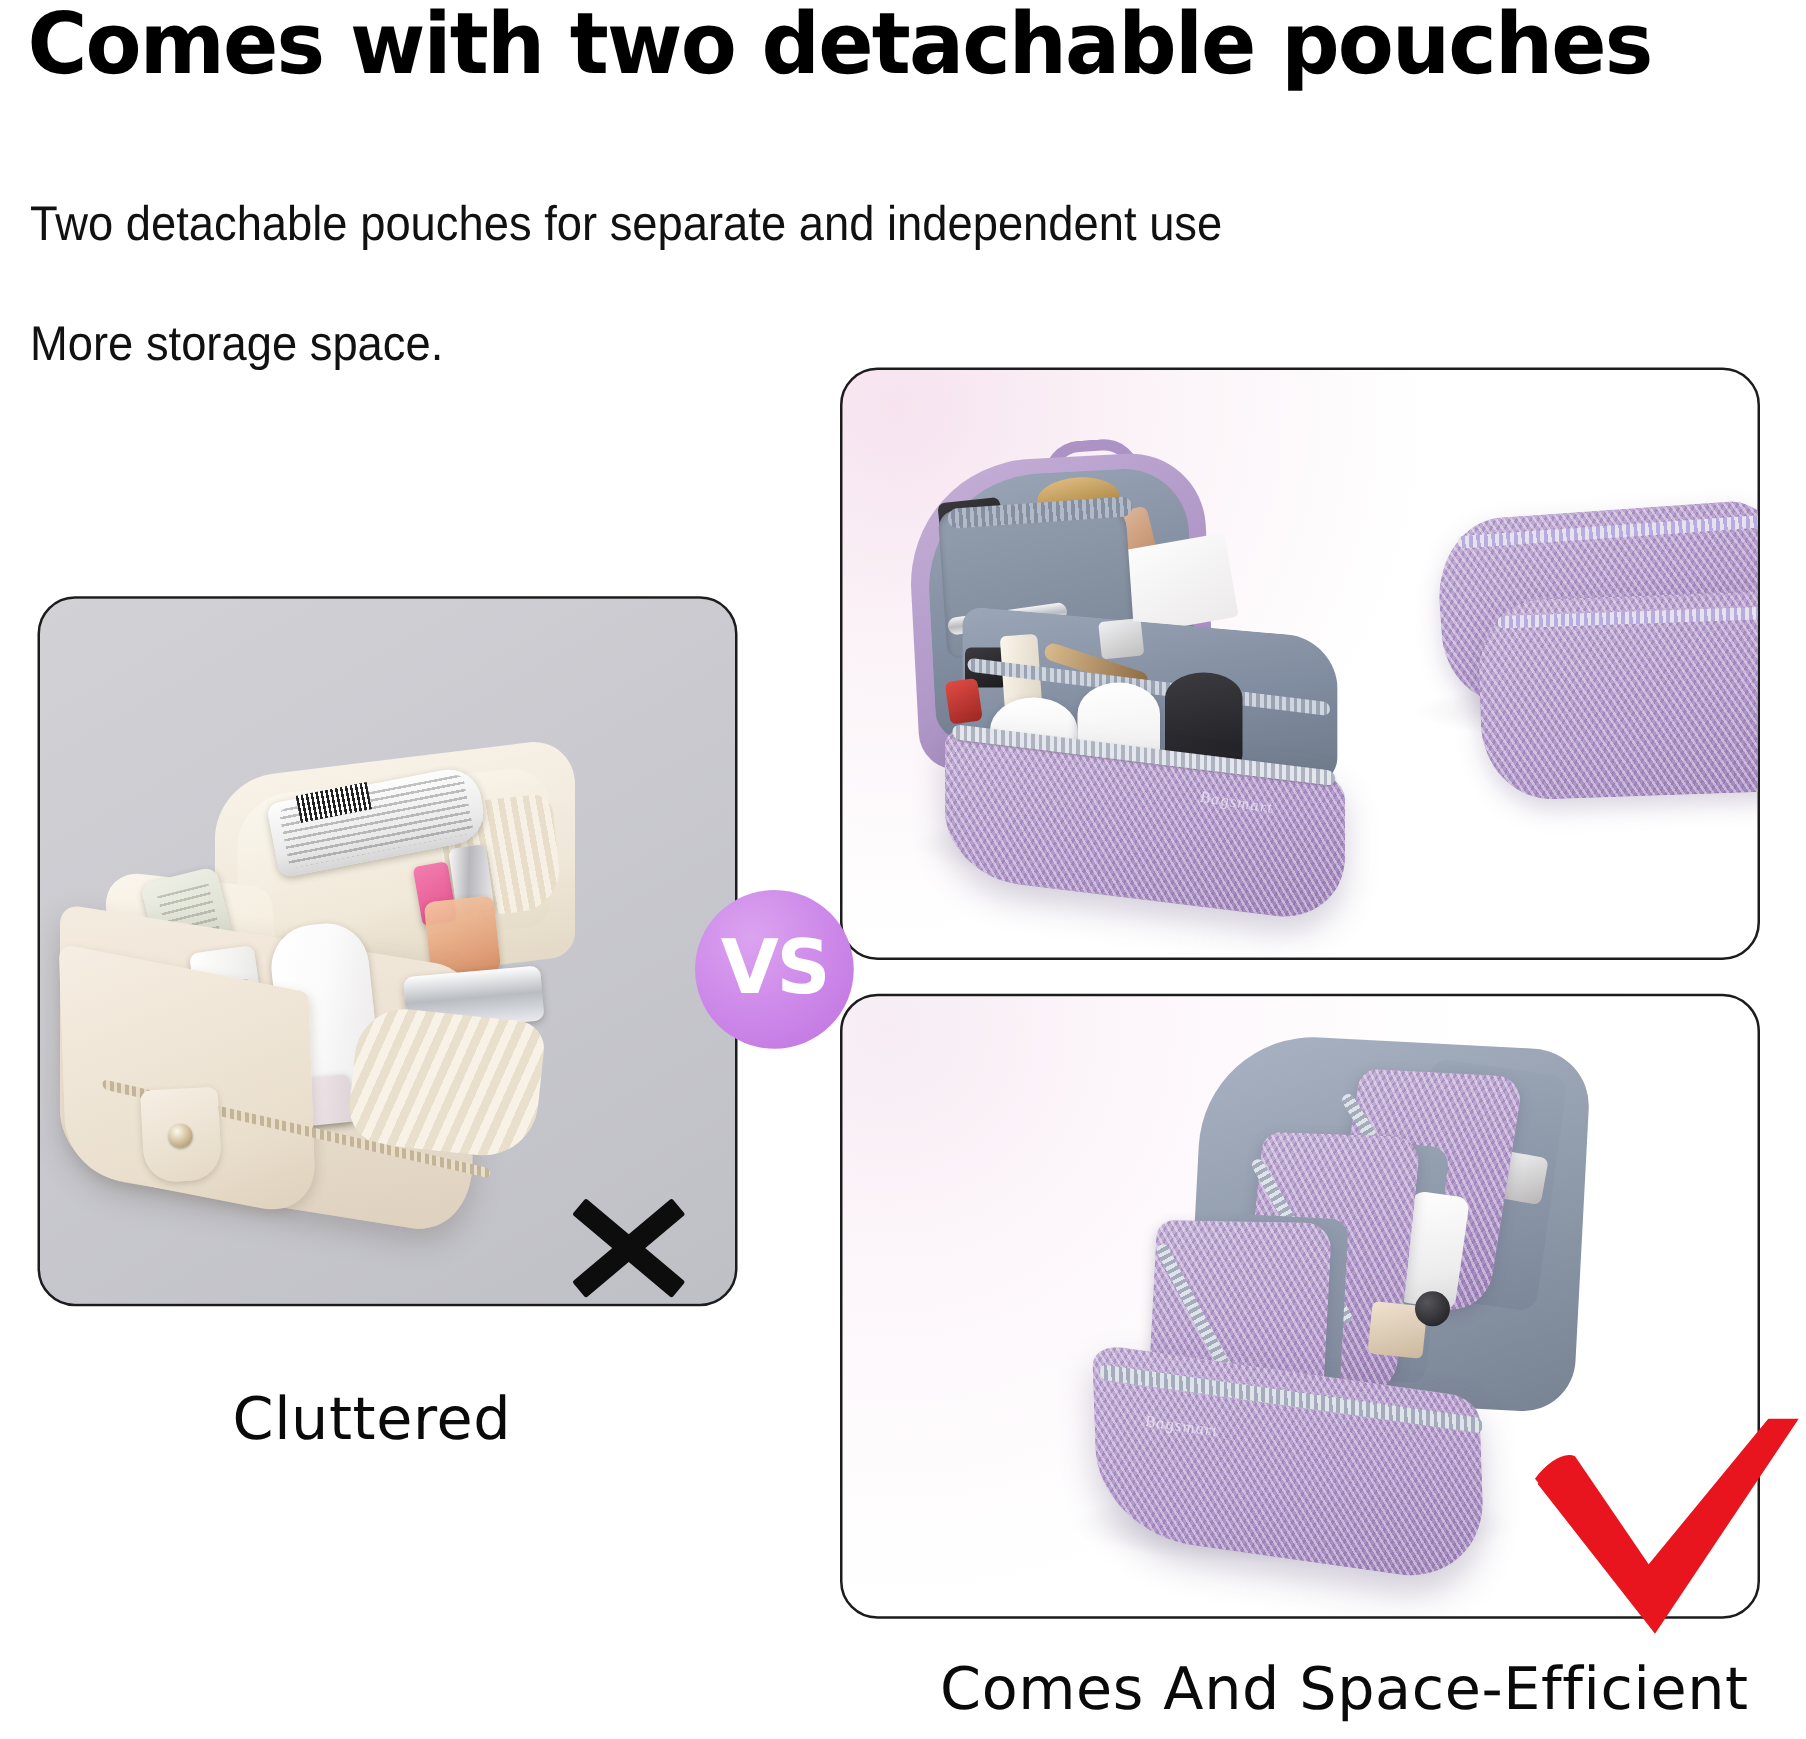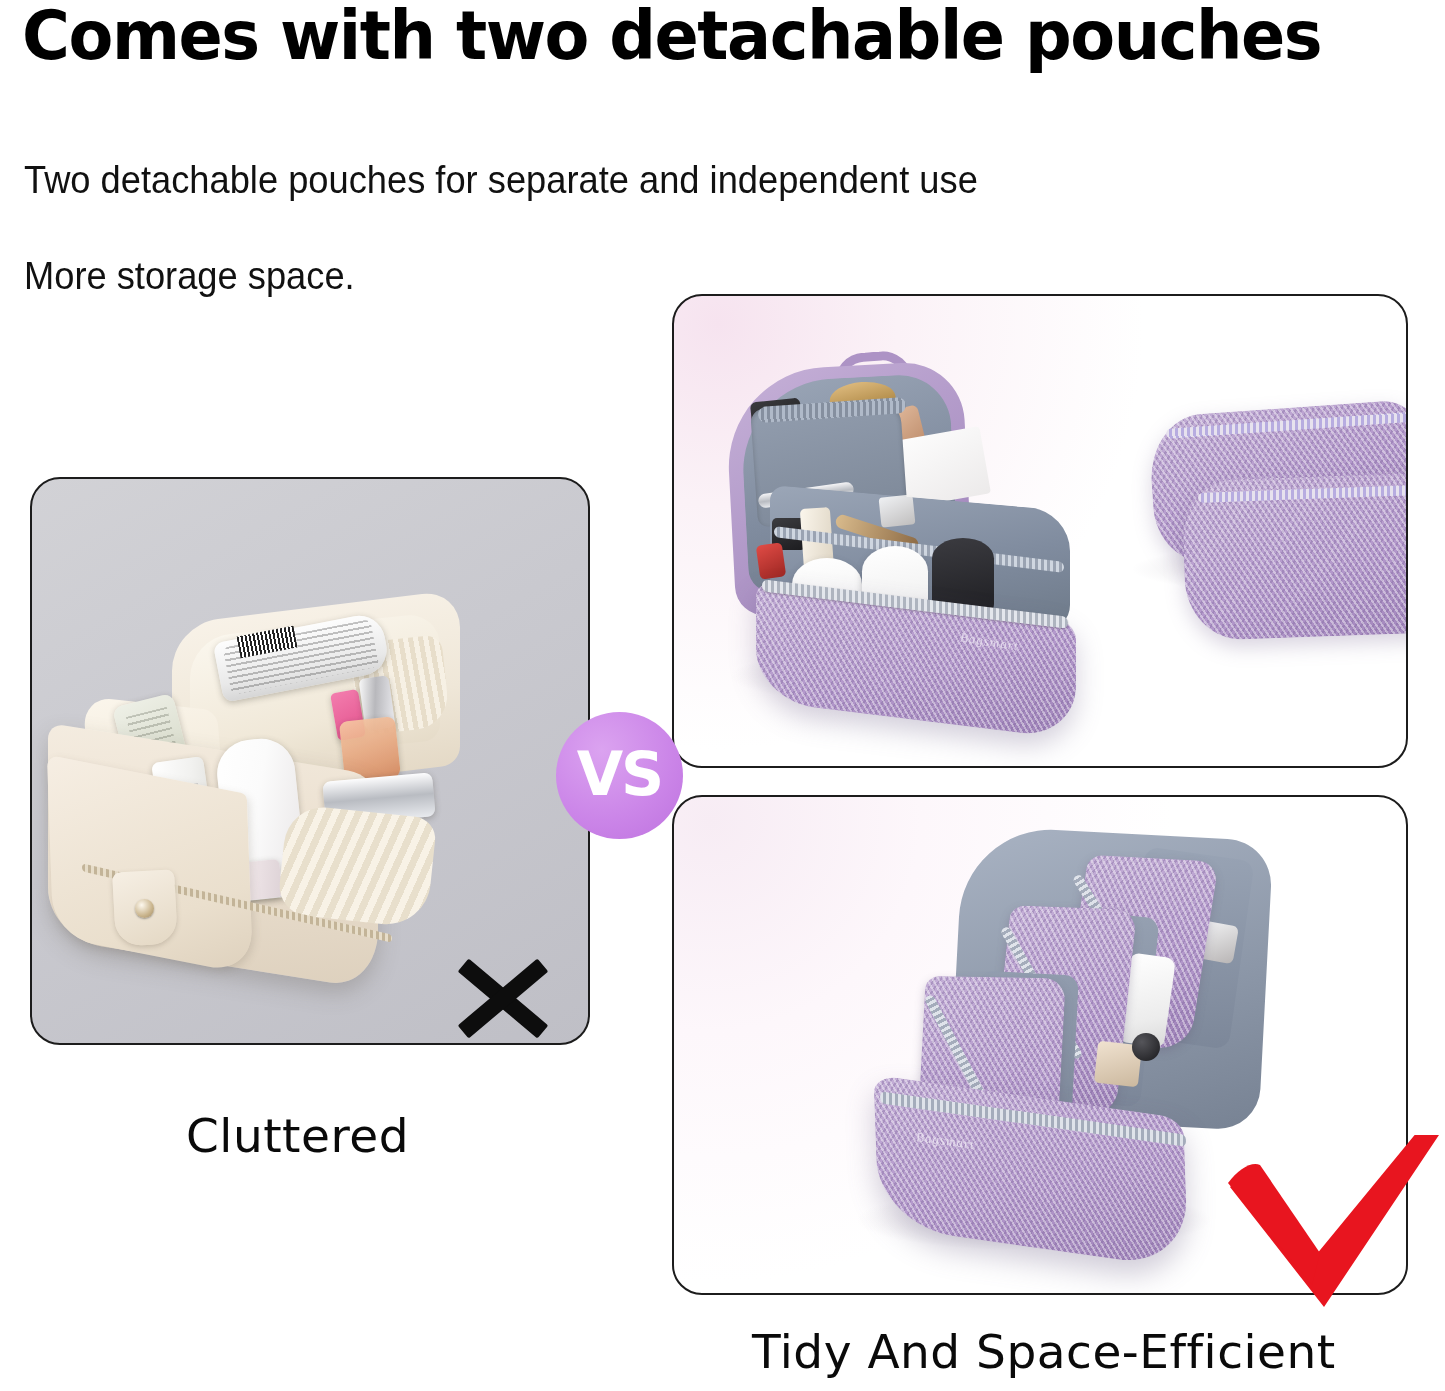--- a/index.html
+++ b/index.html
@@ -819,17 +819,17 @@
   </div>
 </div>
 
 <div class="check-mark">
   <svg viewBox="0 0 215 185" width="215" height="185">
     <path d="M2 52 L30 30 L88 120 L208 -26 L215 -6 L96 172 Z" fill="#e8151f"></path>
     <path d="M0 48 C10 34 24 26 32 30 L92 118 L84 150 Z" fill="#e8151f"></path>
   </svg>
 </div>
 
-<div class="caption caption-right">Tidy And Space-Efficient</div>
+<div class="caption caption-right">Comes And Space-Efficient</div>
 
 <div class="vs-badge">
   <span>VS</span>
 </div>
 
 </body></html>

